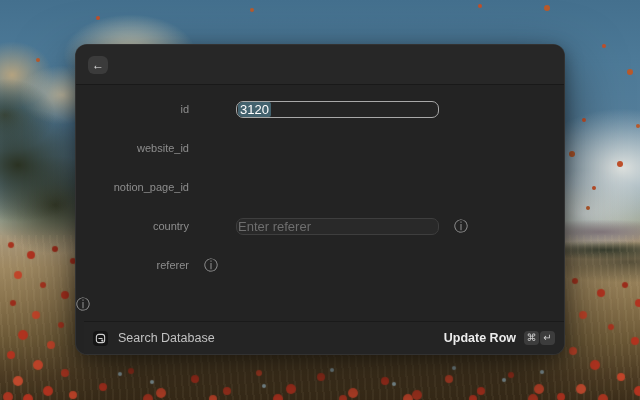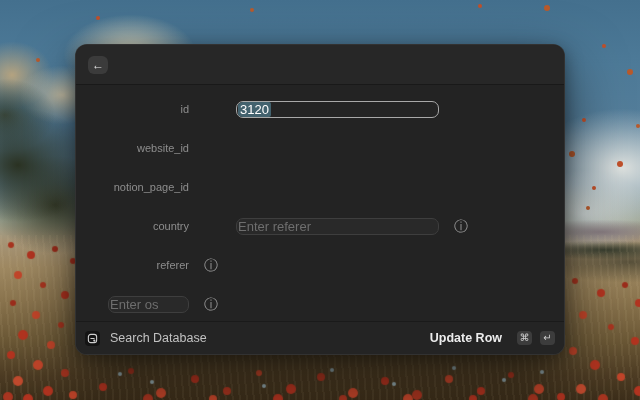--- a/index.html
+++ b/index.html
@@ -96,29 +96,29 @@
     padding:0 1px; display:flex; align-items:center; font-size:13px; color:#e6e6e6;
     overflow:hidden; white-space:nowrap;margin-left:32px;
   }
   .input.focused { border:1.5px solid #a9a9a9; background:#242424; }
   .val.selected { background:#43626e; color:#ffffff; padding:0 2px; border-radius:2px; }
   .ph { color:#6e6e6e; }
   .info { width:14px; height:14px; color:#9a9a9a; font-size:14px; line-height:14px;
     display:flex; align-items:center; justify-content:center;
   }
 
-  .modal-footer { position:absolute; left:0; right:0; bottom:0; height:33px;
+  .modal-footer { position:absolute; left:8px; right:0; bottom:0; height:33px;
     background:#242424; border-top:1px solid #1a1a1a;
     display:flex; align-items:center; padding:0 9px;
   }
   .ext-icon { width:15px; height:15px; background:#141414; border-radius:4px;
     display:flex; align-items:center; justify-content:center; flex:0 0 auto;
   }
   .footer-app { color:#c2c2c2; font-size:12.5px; margin-left:10px; flex:1; }
-  .primary-action { display:flex; align-items:center; gap:8px; cursor:pointer;padding-left:36px; }
+  .primary-action { display:flex; align-items:center; gap:1px; cursor:pointer;padding-left:36px; }
   .primary-label { color:#ececec; font-size:12.5px; font-weight:700; margin-right:7px; }
   .keycap { min-width:15px; height:14px; background:#3c3c3c; border-radius:4px;
     color:#cfcfcf; font-size:10px; line-height:14px; text-align:center; padding:0 2px;
   }
 </style>
 </head>
 <body>
 
 <div class="bg-base"></div>
 <div class="bg-clouds"></div>
@@ -163,23 +163,20 @@
       </div>
       <span class="info">ⓘ</span>
     </div>
 
     <div class="row">
       <span class="label">referer</span>
       <span class="info">ⓘ</span>
     </div>
 
     <div class="row">
-      <div class="input">
-        <span class="ph">Enter os</span>
-      </div>
       <span class="info">ⓘ</span>
     </div>
 
   </div>
 
   <div class="modal-footer">
     <div class="ext-icon">
       <svg width="11" height="11" viewBox="0 0 16 16">
         <rect x="2" y="2" width="12" height="12" rx="3.5" fill="none" stroke="#cfcfcf" stroke-width="1.6"></rect>
         <line x1="5" y1="8" x2="11" y2="8" stroke="#cfcfcf" stroke-width="1.6"></line>

